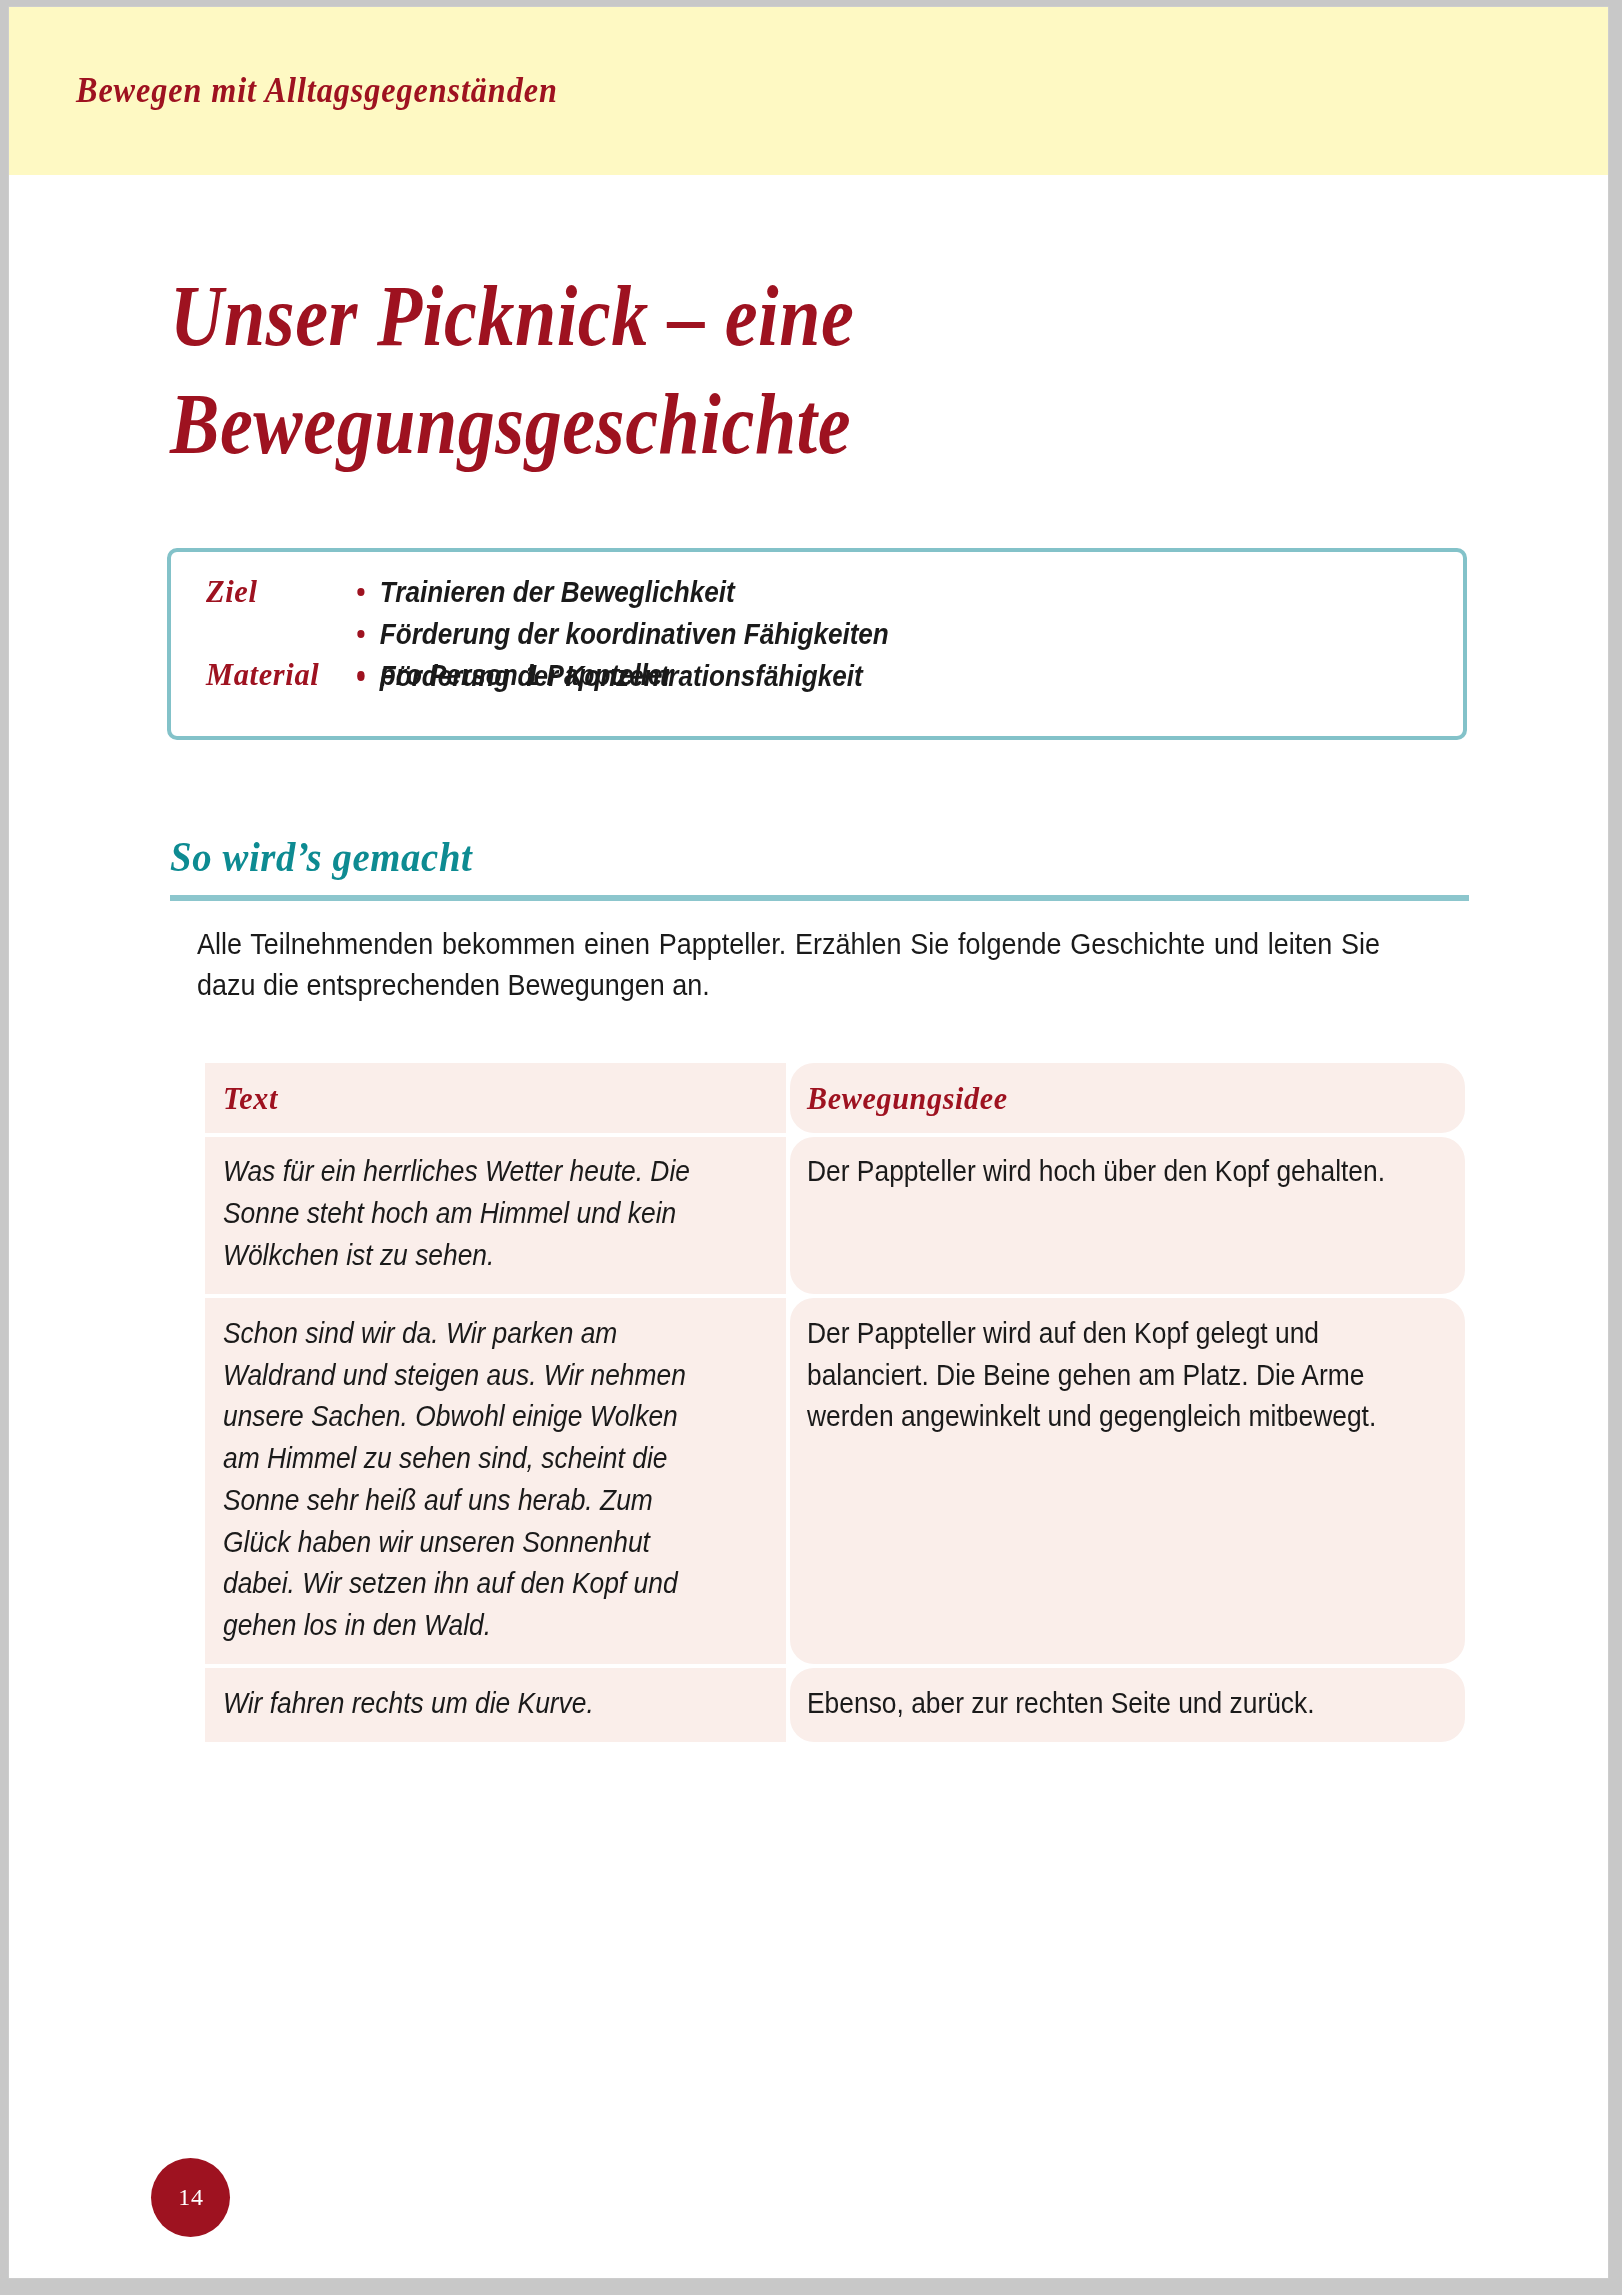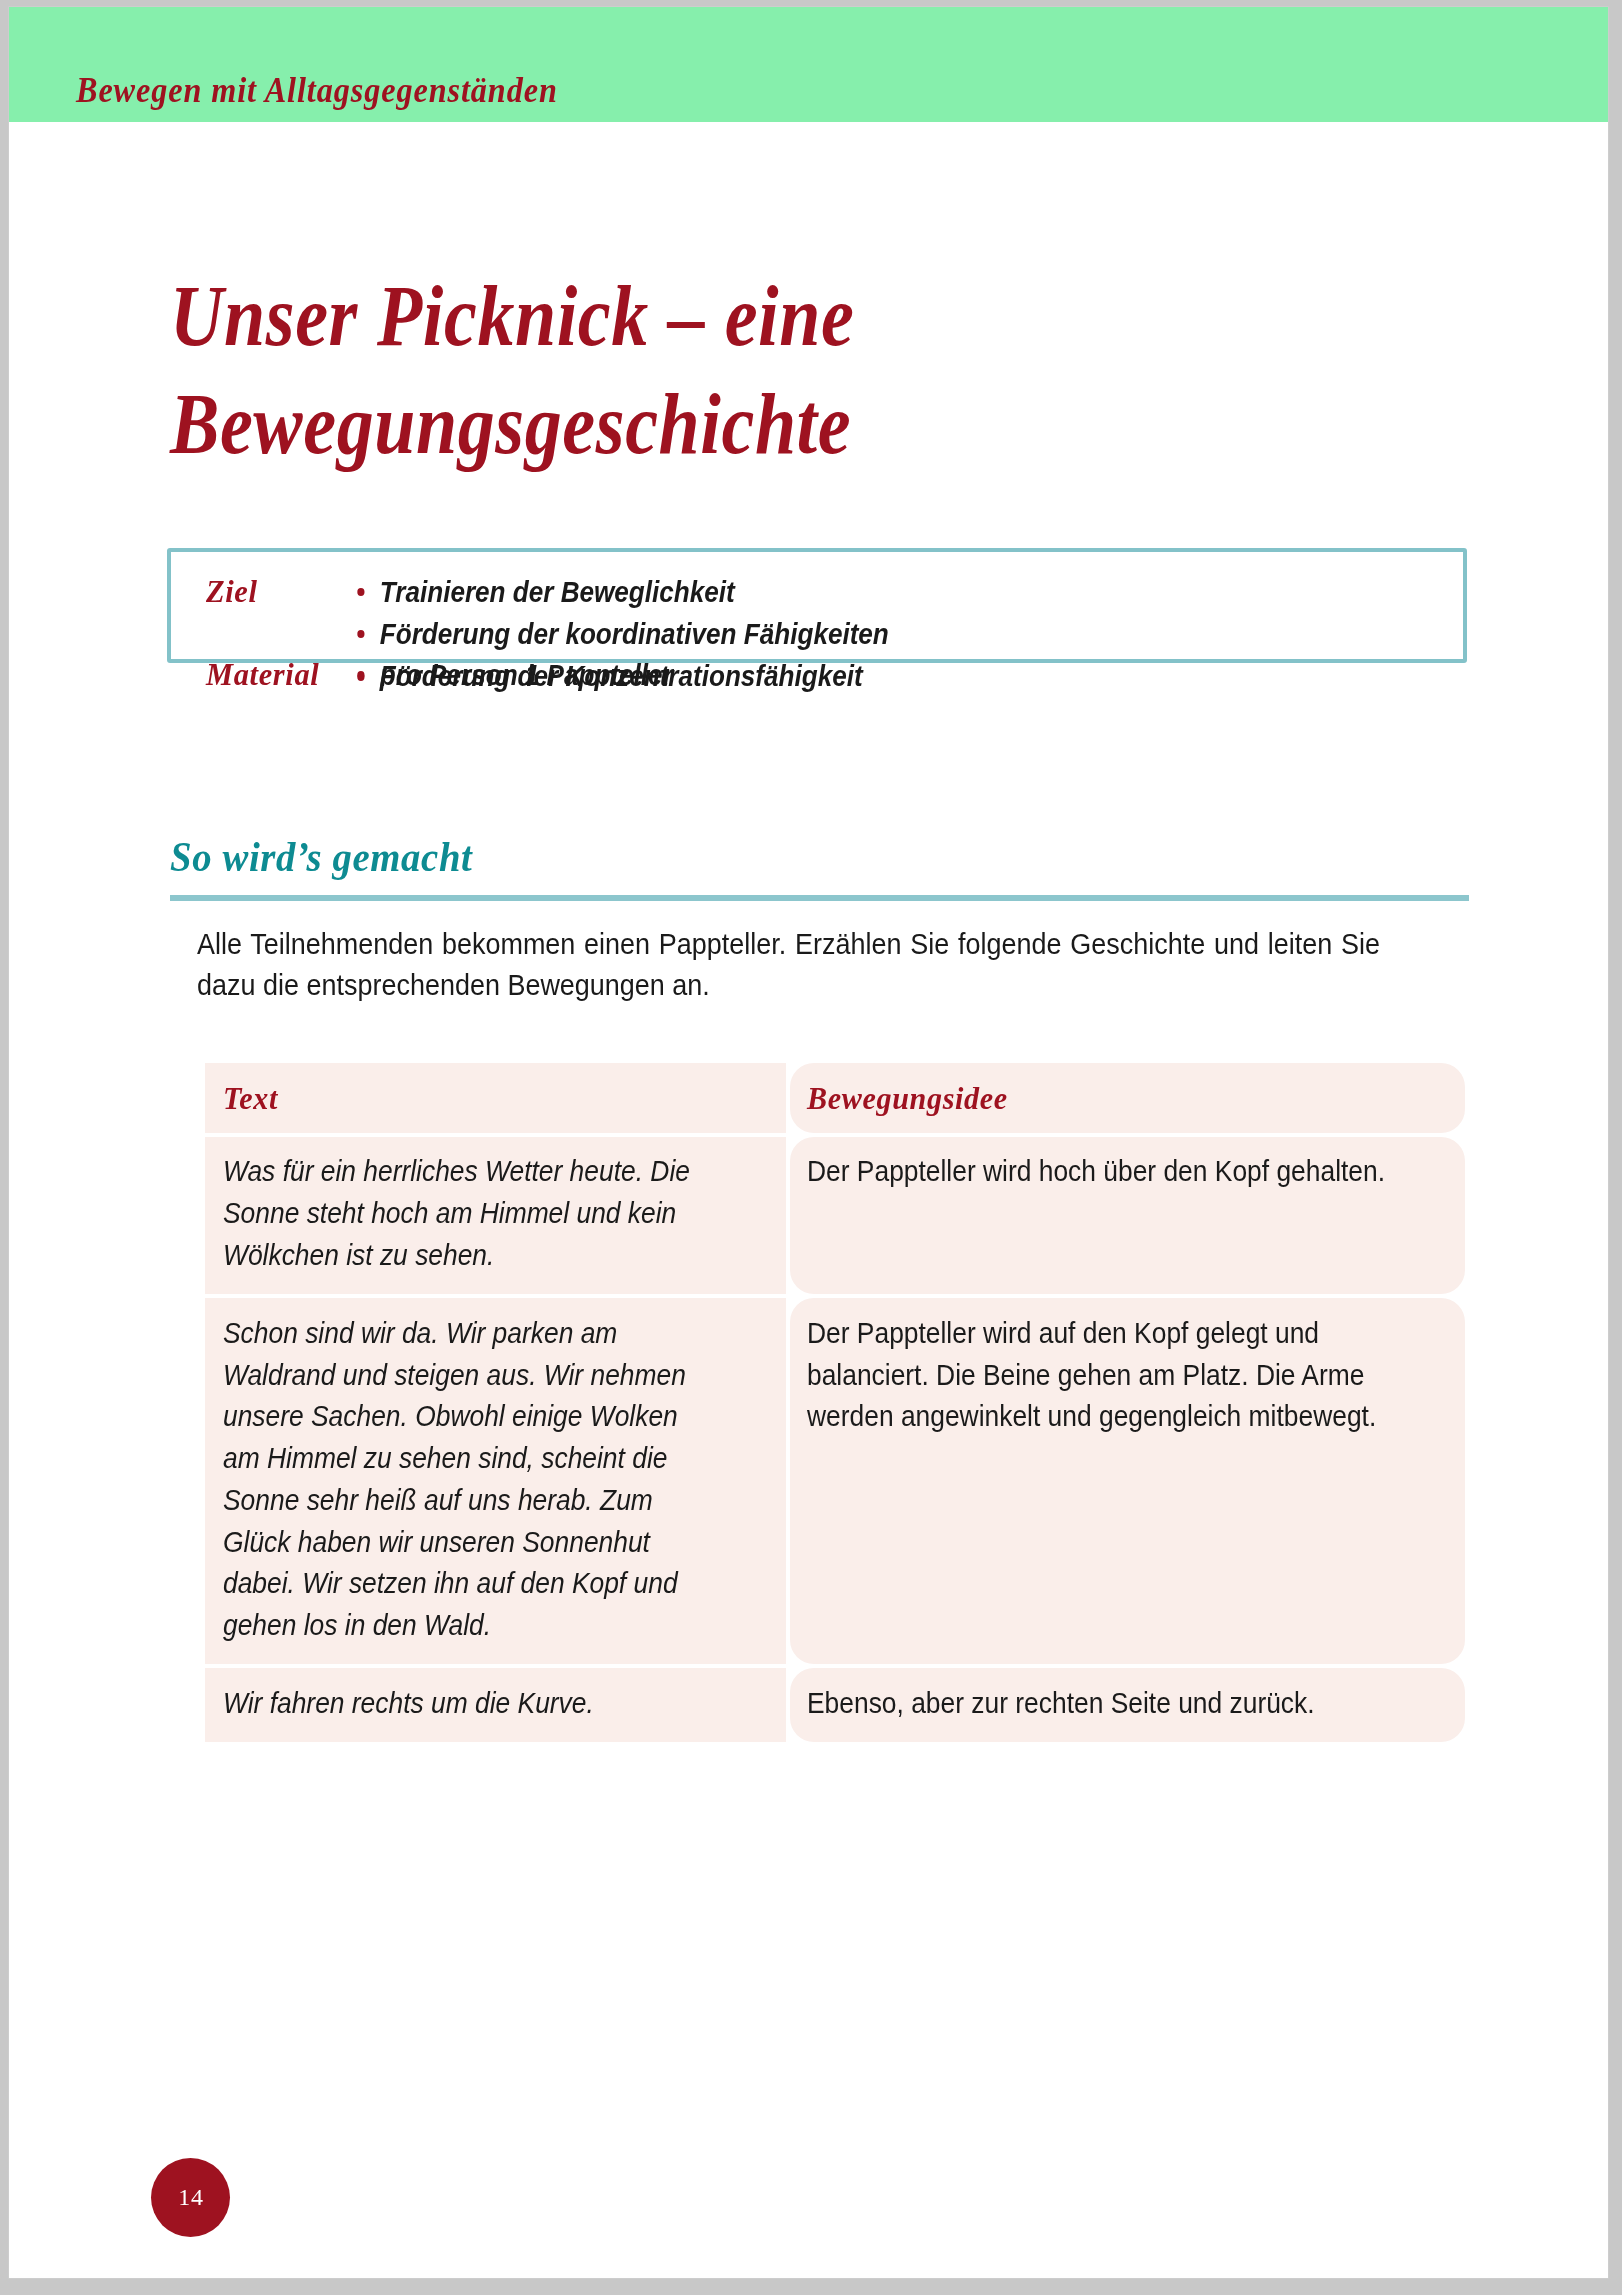--- a/index.html
+++ b/index.html
@@ -23,22 +23,22 @@
     overflow: hidden;
     box-shadow: 0 0 0 0.7px #cfcfcf;
   }
 
   
   .header-band {
     position: absolute;
     left: 0;
     top: 0;
     width: 100%;
-    height: 115px;
-    background: #86efac;
+    height: 168px;
+    background: #fef9c3;
   }
   .header-band-title {
     position: absolute;
     left: 67px;
     top: 64px;
     font-family: "Liberation Serif", serif;
     font-style: italic;
     font-weight: bold;
     font-size: 35px;
     letter-spacing: 1px;
@@ -64,23 +64,23 @@
     transform: scaleX(0.86);
     transform-origin: left top;
   }
 
   
   .info-box {
     position: absolute;
     left: 158px;
     top: 541px;
     width: 1300px;
-    height: 115px;
+    height: 192px;
     border: 4px solid #83c2c9;
-    border-radius: 3px;
+    border-radius: 10px;
     box-sizing: border-box;
   }
   .info-grid {
     position: absolute;
     left: 0; top: 0;
     width: 100%; height: 100%;
   }
   .info-label {
     position: absolute;
     font-family: "Liberation Serif", serif;

